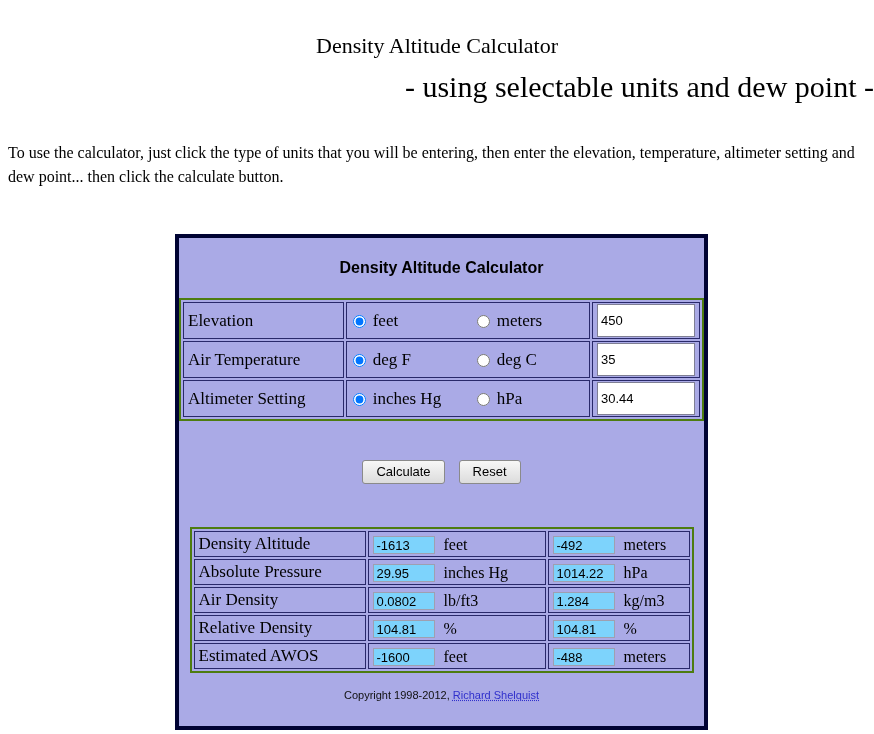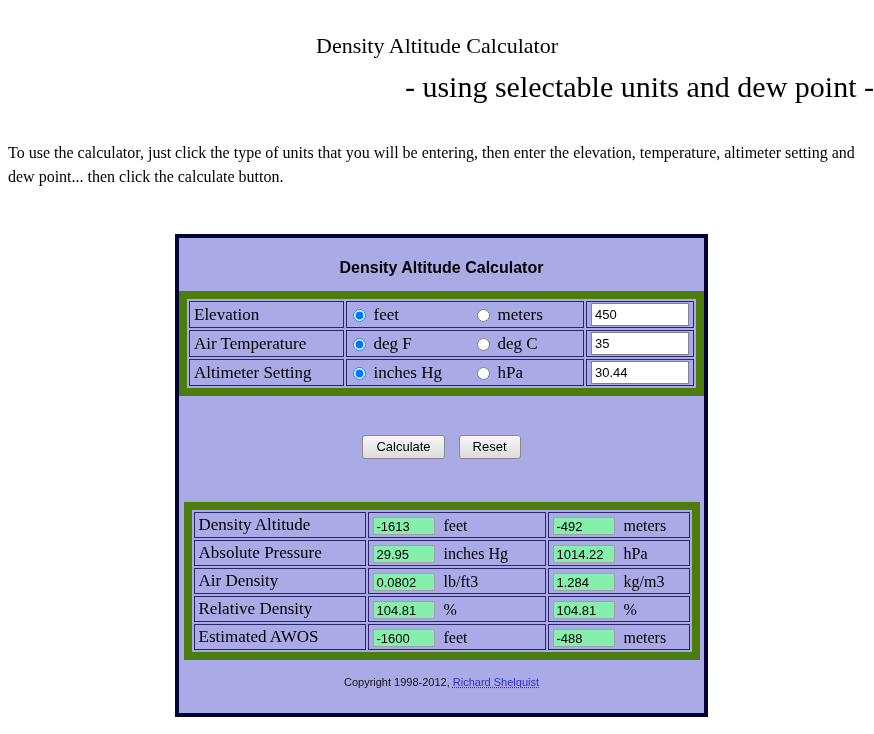--- a/index.html
+++ b/index.html
@@ -23,52 +23,52 @@
     background: #aaaae6;
     border: 4px solid #000333;
     padding: 21px 0 25px;
   }
   .panel-heading {
     font-family: "Liberation Sans", sans-serif;
     font-weight: bold; font-size: 16px; text-align: center;
   }
   table.io-table {
     border-collapse: separate; border-spacing: 2px;
-    border: 8px solid #4d7c0f;
-    margin: 14px auto 0;
+    border: 2px solid #4d7c0f;
+    margin: 21px auto 0;
   }
   table.io-table td {
     border: 1px solid #29296a;
     font-size: 17px; padding: 1px 4px; height: 26px;
     white-space: nowrap;
   }
   td.lbl-in  { width: 162px; }
   td.units   { width: 246px; padding-left: 3px; }
   td.val     { width: 104px; }
   .unit-opt  { display: inline-block; vertical-align: middle; }
   .unit-opt.first { width: 124px; }
   .unit-opt input[type=radio] { width: 13px; height: 13px; margin: 0 7px 0 2px; vertical-align: middle; }
   .unit-text { vertical-align: middle; }
   input.field {
-    width: 98px; height: 23px; background: #fff;
+    width: 98px; height: 33px; background: #fff;
     border: 1px solid #7f7f94;
     font: 13px "Liberation Sans", sans-serif; padding: 1px 3px;
   }
   .btn-row { text-align: center; margin-top: 23px; }
   button.btn {
     font: 13px "Liberation Sans", sans-serif; color: #000;
     background: linear-gradient(#f7f7f7, #dcdcdc);
     border: 1px solid #8a8a8a; border-radius: 3px;
     padding: 3px 13px 4px; margin: 16px 5px; cursor: pointer;
   }
   td.lbl-out { width: 172px; }
   td.grp1    { width: 178px; }
   td.grp2    { width: 142px; }
   input.out {
-    width: 62px; height: 18px; background: #86efac;
+    width: 62px; height: 18px; background: #7dd3fc;
     border: 1px solid #9f9fb0;
     font: 13px "Liberation Sans", sans-serif; padding: 1px 3px;
     vertical-align: middle;
   }
   .unit { margin-left: 9px; font-size: 16px; vertical-align: middle; }
   .output-table { margin-top: 27px !important; }
   .copyright {
     text-align: center; margin-top: 16px;
     font: 11px "Liberation Sans", sans-serif; color: #101010;
   }

